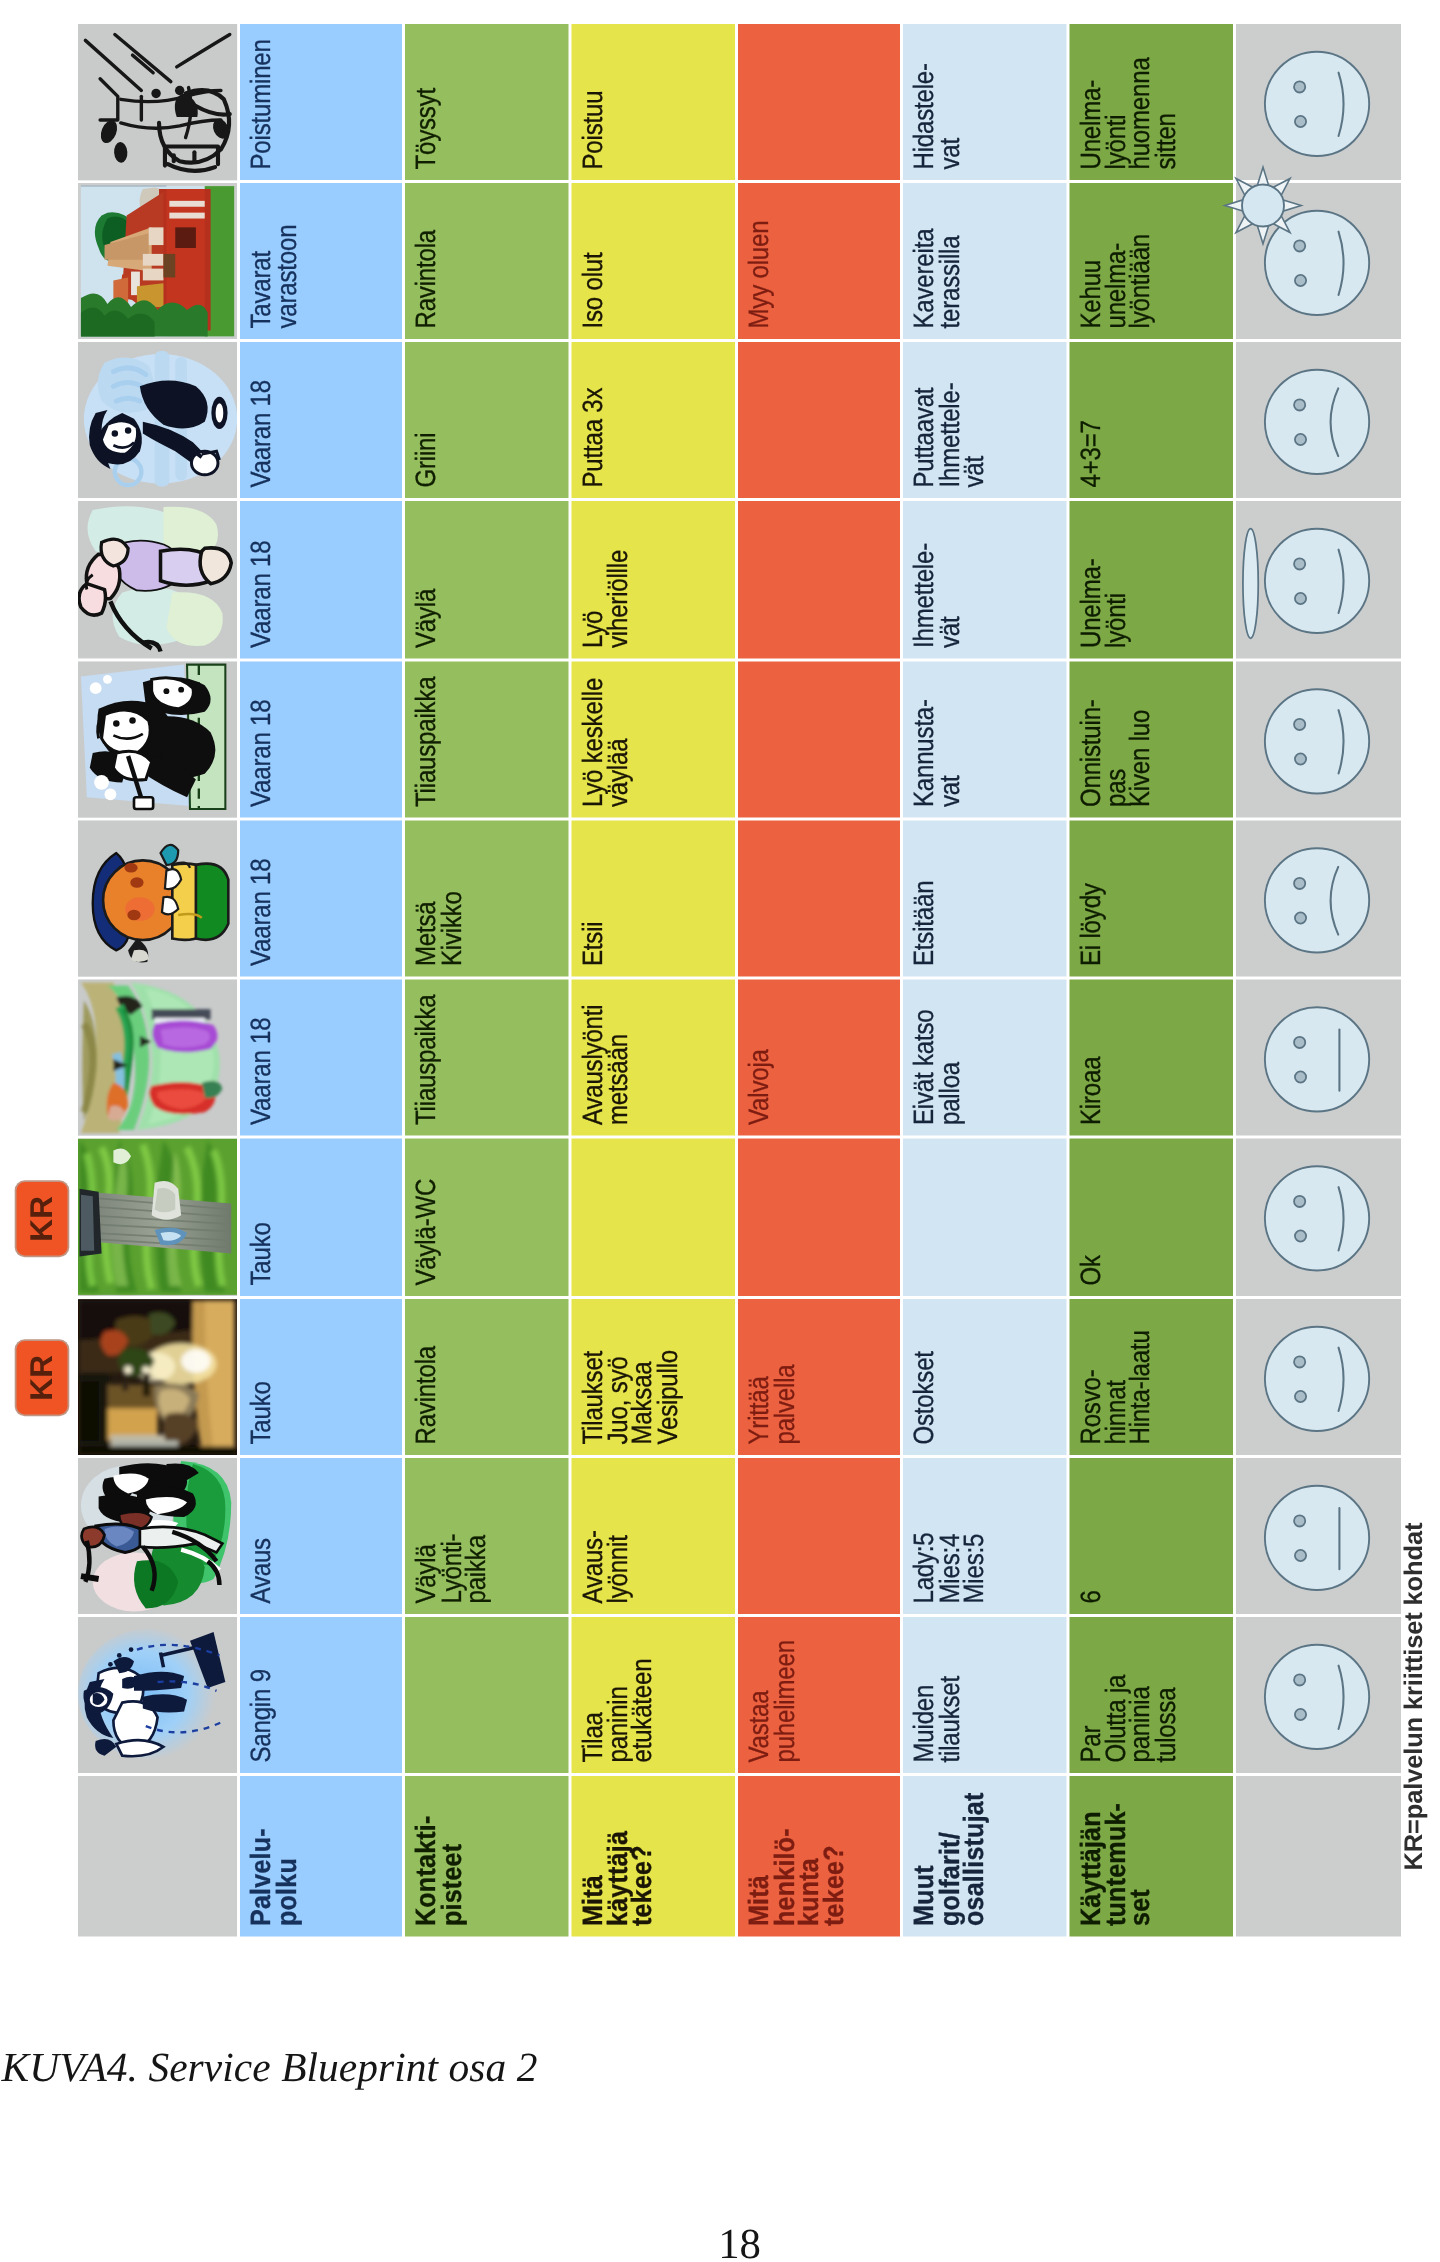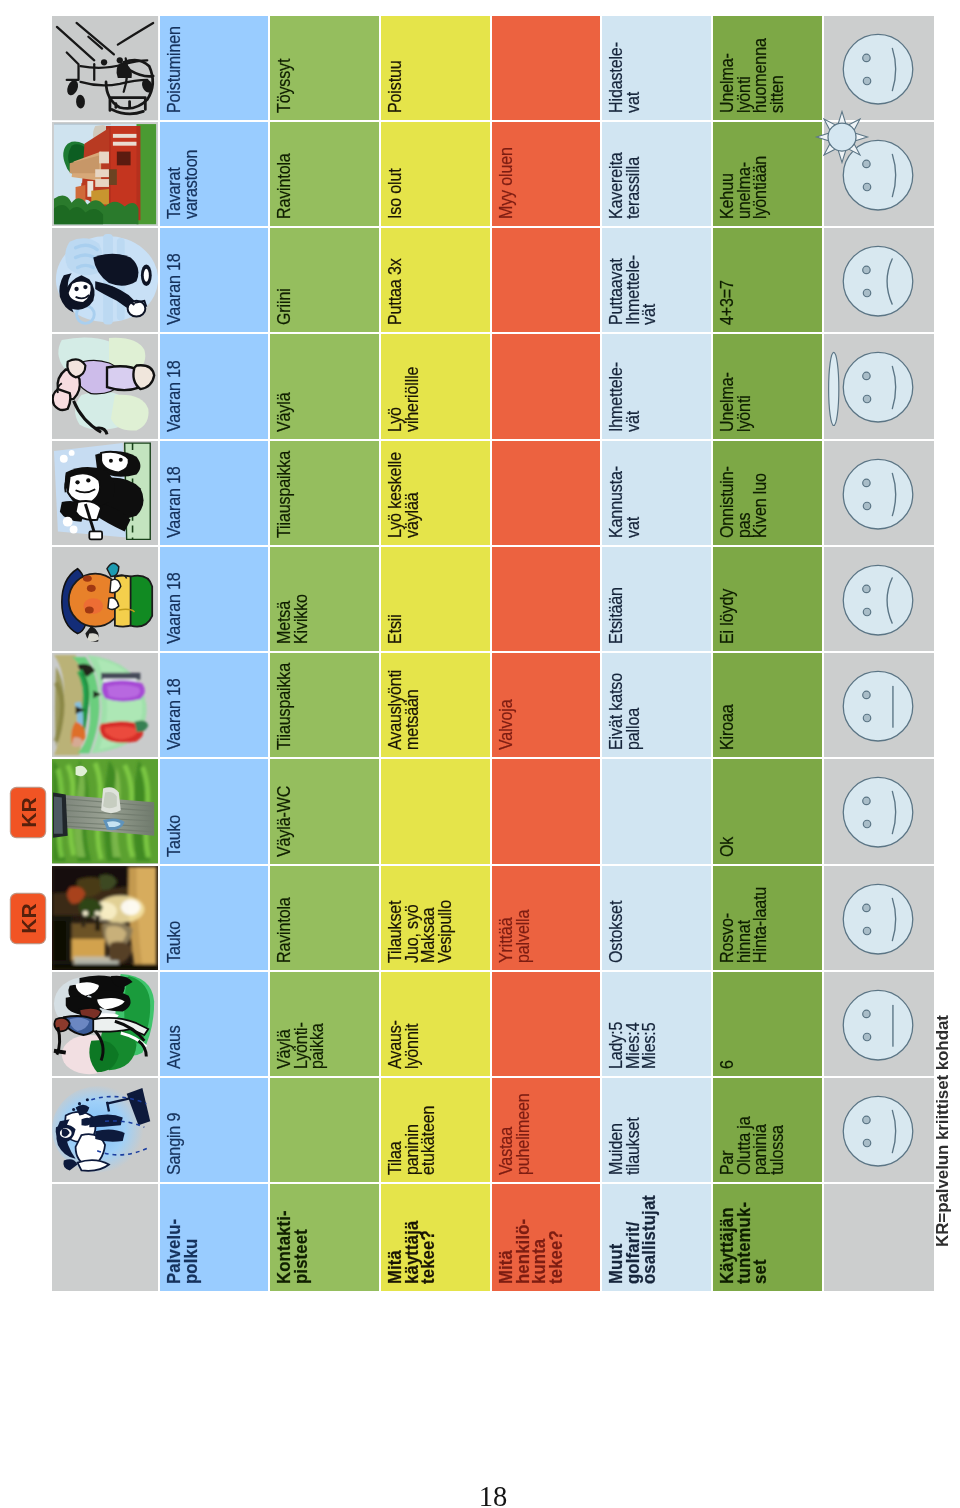--- a/index.html
+++ b/index.html
@@ -812,14 +812,15 @@
         </svg>
       </div>
   </div>
 <div class="krbadge" style="left:10.9px;top:787.9px;">
       <span class="krtxt">KR</span>
     </div>
 <div class="krbadge" style="left:10.9px;top:894.1px;">
       <span class="krtxt">KR</span>
     </div>
   <div class="legend">KR=palvelun kriittiset kohdat</div>
+  <div class="caption">KUVA4. Service Blueprint osa 2</div>
   <div class="pagenum">18</div>
 </div>
 
 </body></html>

